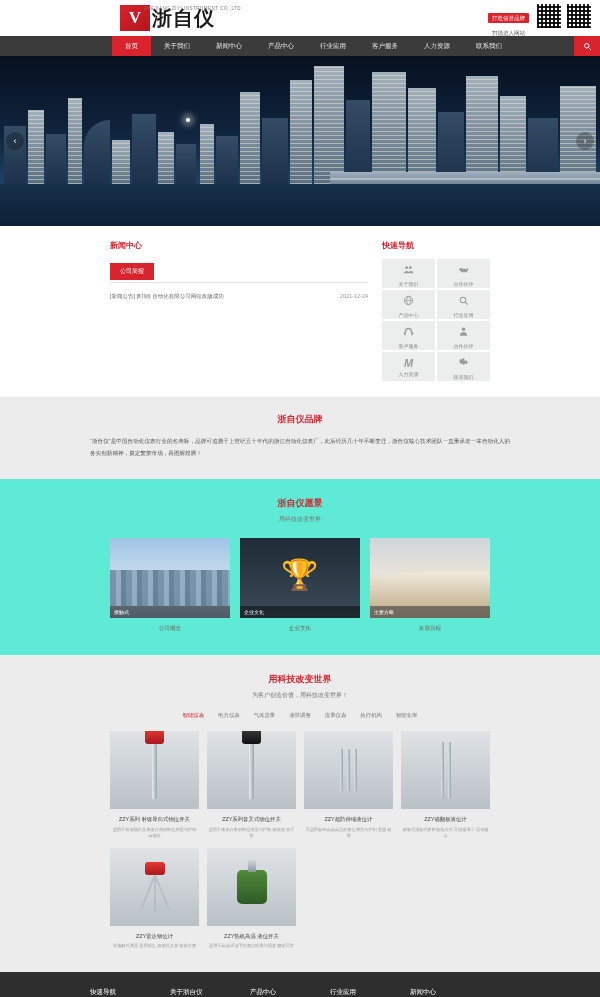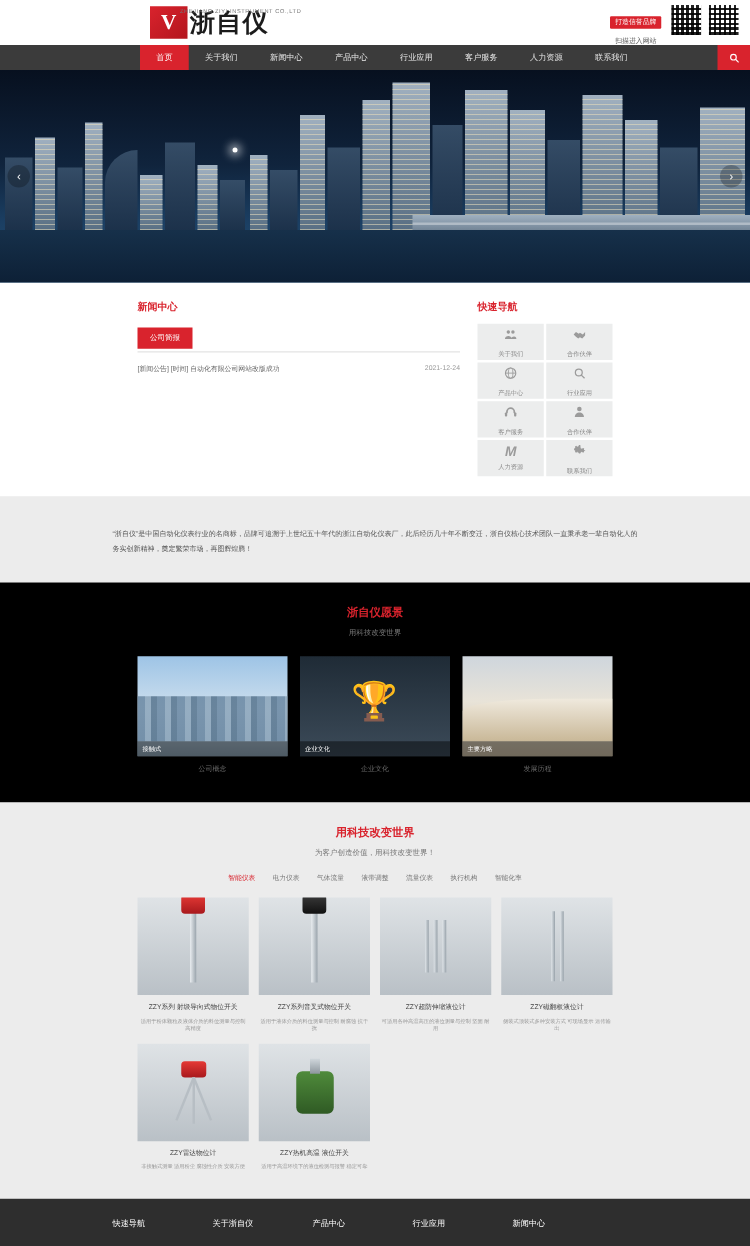--- a/index.html
+++ b/index.html
@@ -161,21 +161,21 @@
   
   .band-grey { background: #ececec; padding: 16px 0 20px; }
   .center-title { text-align: center; font-size: 9px; color: #d9232d; font-weight: bold; }
   .center-sub { text-align: center; font-size: 6px; color: #777; margin-top: 5px; }
   .brand-text {
     width: 420px; margin: 10px auto 0;
     font-size: 5.6px; color: #555; line-height: 2.1; text-align: justify;
   }
 
   
-  .vision { padding: 18px 0 22px; background: #000000; }
+  .vision { padding: 18px 0 22px; background: #5eead4; }
   .cards { display: flex; gap: 10px; width: 380px; margin: 14px auto 0; }
   .card { width: 120px; }
   .card-img {
     height: 80px; position: relative; overflow: hidden;
   }
   .card-img .cap {
     position: absolute; left: 0; right: 0; bottom: 0; height: 12px;
     background: rgba(0,0,0,.45); color: #fff; font-size: 5px;
     display: flex; align-items: center; padding-left: 4px;
   }
@@ -435,20 +435,21 @@
             <span class="qtxt">联系我们</span>
           </div>
 
         </div>
       </div>
     </div>
   </div>
 </div>
 
 <div class="band-grey">
+  <div class="center-title">浙自仪品牌</div>
   <div class="brand-text">“浙自仪”是中国自动化仪表行业的名商标，品牌可追溯于上世纪五十年代的浙江自动化仪表厂，此后经历几十年不断变迁，浙自仪核心技术团队一直秉承老一辈自动化人的务实创新精神，奠定繁荣市场，再图辉煌腾！</div>
 </div>
 
 <div class="vision">
   <div class="center-title">浙自仪愿景</div>
   <div class="center-sub">用科技改变世界</div>
   <div class="cards">
 
     <div class="card">
       <div class="card-img img-city">

